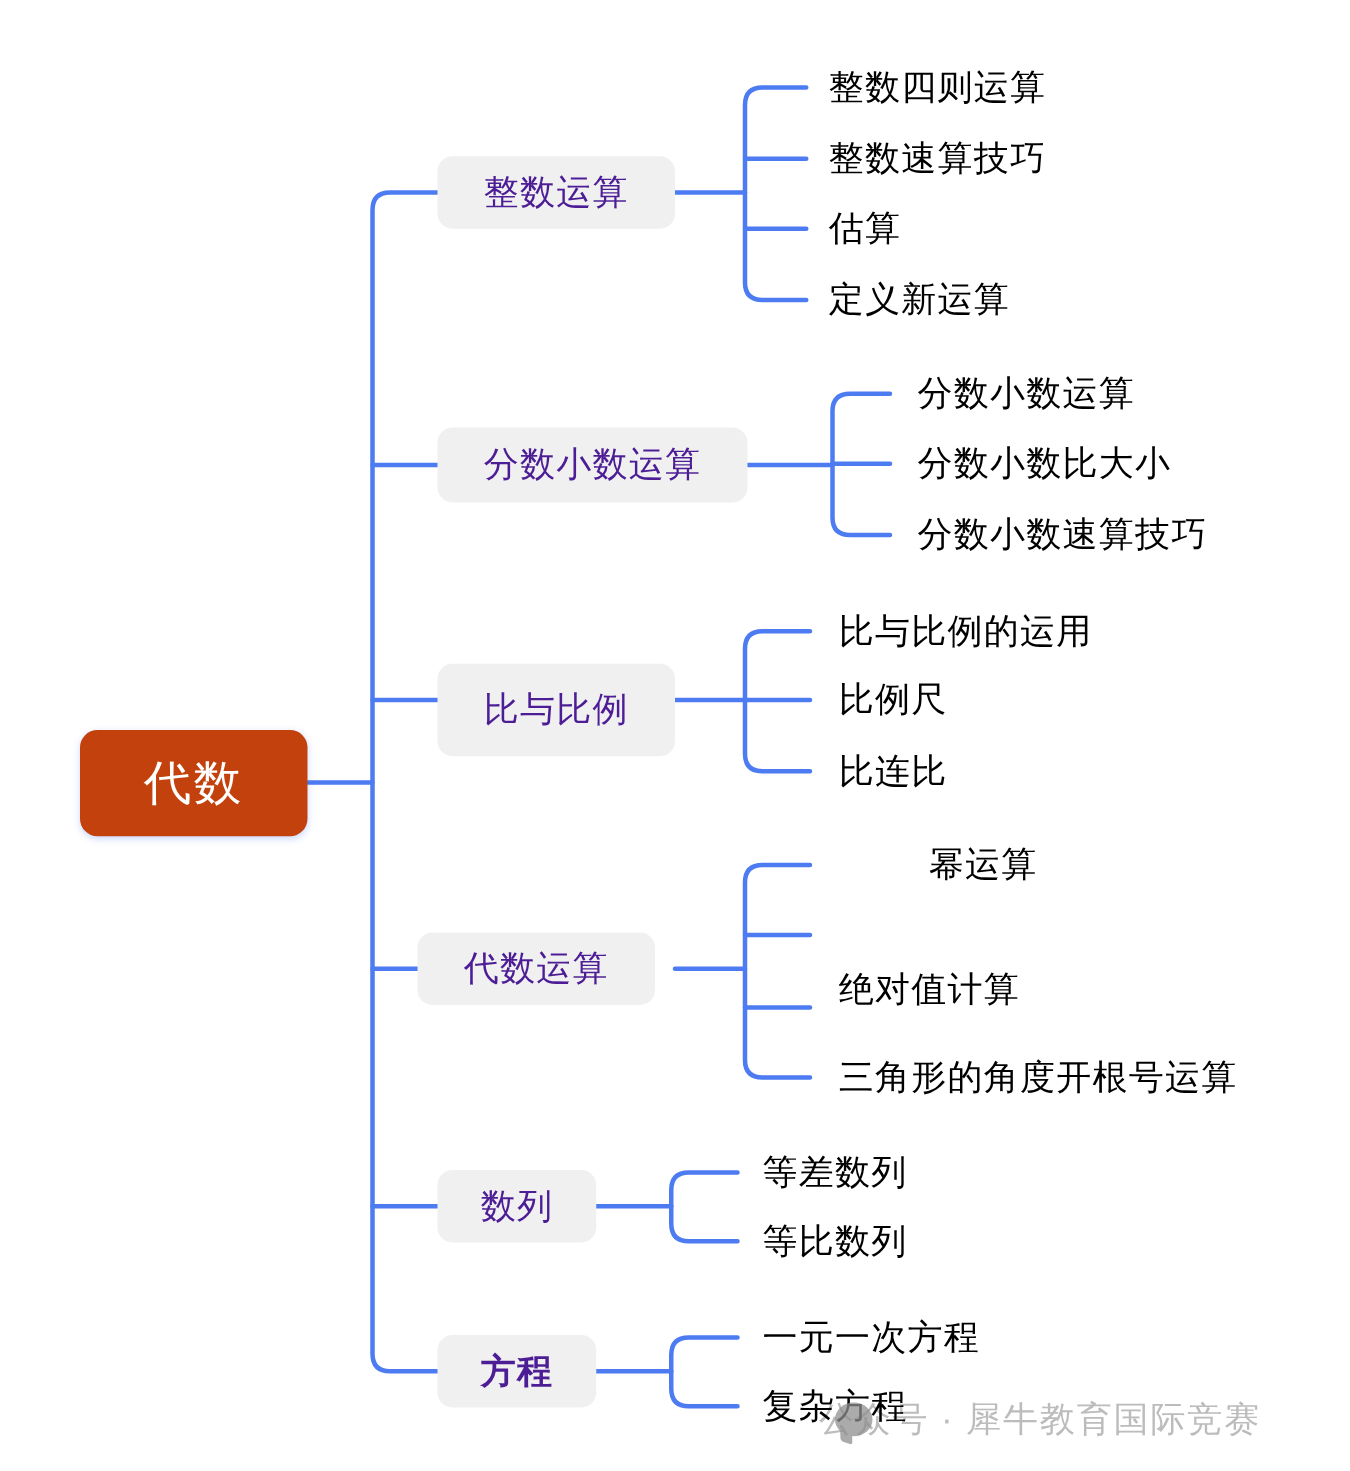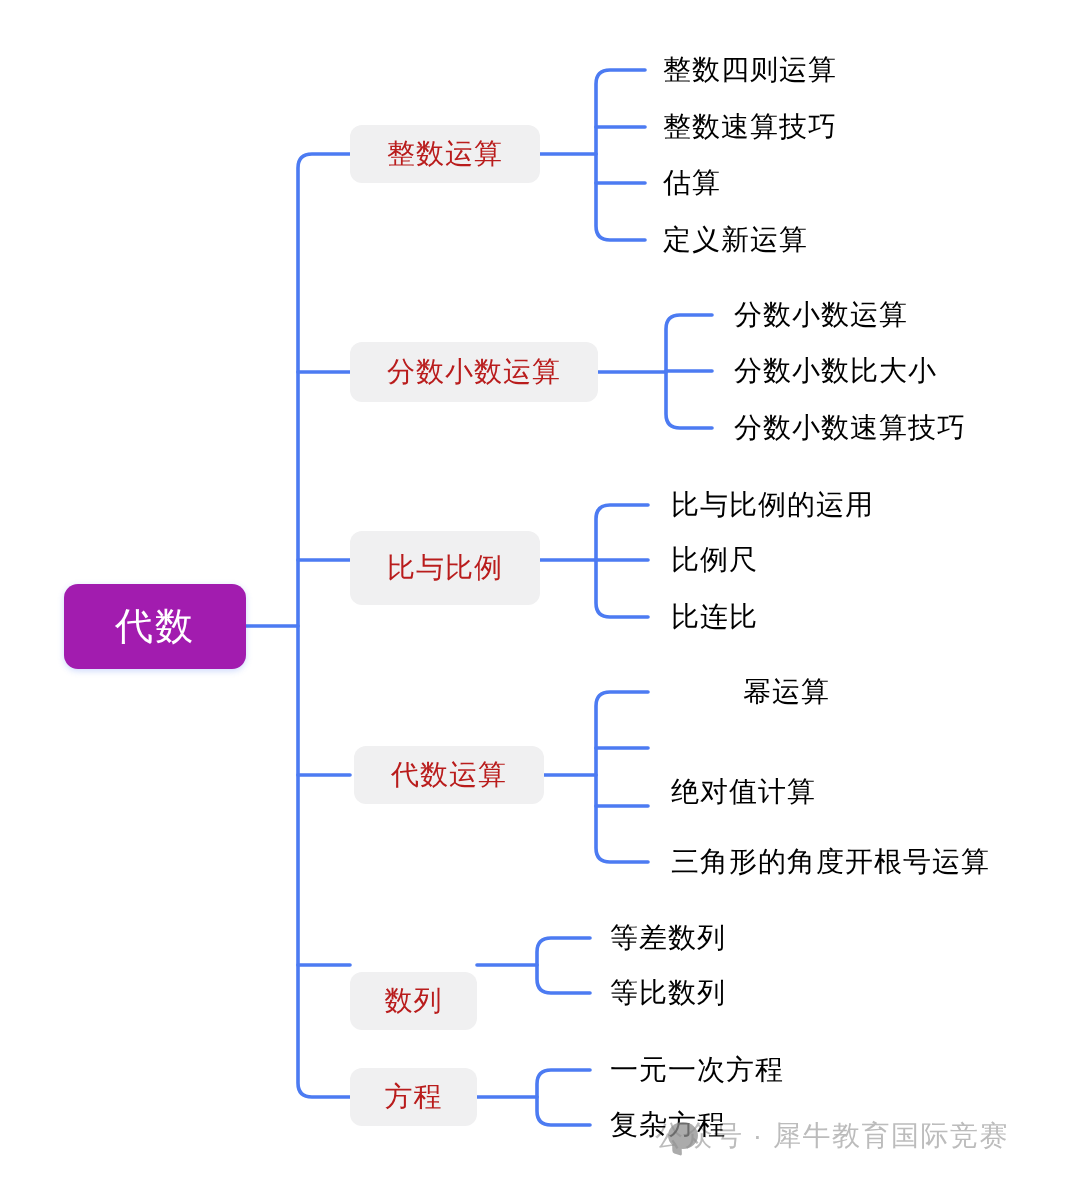--- a/index.html
+++ b/index.html
@@ -3,26 +3,26 @@
 <meta charset="utf-8">
 <style>
   html,body{margin:0;padding:0;background:#fff;}
   #canvas{
     position:relative;width:1080px;height:1177px;background:#ffffff;
     font-family:"Liberation Sans","DejaVu Sans",sans-serif;overflow:hidden;
   }
   #connector-layer{position:absolute;left:0;top:0;z-index:0;}
   .node-box{
     position:absolute;display:flex;align-items:center;justify-content:center;
-    background:#f0f0f1;border-radius:12px;color:#b91c1c;
+    background:#f0f0f1;border-radius:12px;color:#4c1d95;
     font-size:28px;font-weight:500;letter-spacing:1px;z-index:2;cursor:default;
   }
   .root-box{
     position:absolute;display:flex;align-items:center;justify-content:center;
-    background:#a21caf;border-radius:14px;color:#ffffff;
+    background:#c2410c;border-radius:14px;color:#ffffff;
     font-size:38px;font-weight:500;letter-spacing:2px;z-index:2;
     box-shadow:0 2px 6px rgba(61,108,242,.25);
   }
   .leaf{
     position:absolute;transform:translateY(-50%);color:#000000;
     font-size:28px;font-weight:500;letter-spacing:1px;white-space:nowrap;z-index:2;
   }
   .watermark{
     position:absolute;left:655px;top:1117px;color:#bcbcbc;font-size:28px;
     letter-spacing:1.5px;white-space:nowrap;z-index:1;
@@ -72,23 +72,23 @@
 
     <path d="M 477 1097 L 537 1097"></path>
     <path d="M 590 1070 L 551 1070 Q 537 1070 537 1084 L 537 1111 Q 537 1125 551 1125 L 590 1125"></path>
   </svg>
 
   <div class="root-box" style="left:64px;top:584px;width:182px;height:85px;">代数</div>
 
   <div class="node-box" style="left:350px;top:125px;width:190px;height:58px;">整数运算</div>
   <div class="node-box" style="left:350px;top:342px;width:248px;height:60px;">分数小数运算</div>
   <div class="node-box" style="left:350px;top:531px;width:190px;height:74px;">比与比例</div>
-  <div class="node-box" style="left:354px;top:746px;width:190px;height:58px;">代数运算</div>
-  <div class="node-box" style="left:350px;top:972px;width:127px;height:58px;">数列</div>
-  <div class="node-box" style="left:350px;top:1068px;width:127px;height:58px;">方程</div>
+  <div class="node-box" style="left:334px;top:746px;width:190px;height:58px;">代数运算</div>
+  <div class="node-box" style="left:350px;top:936px;width:127px;height:58px;">数列</div>
+  <div class="node-box" style="left:350px;top:1068px;width:127px;height:58px;font-weight:bold;">方程</div>
 
   <div class="leaf" style="left:663px;top:70px;">整数四则运算</div>
   <div class="leaf" style="left:663px;top:127px;">整数速算技巧</div>
   <div class="leaf" style="left:663px;top:183px;text-align:right;">估算</div>
   <div class="leaf" style="left:663px;top:240px;">定义新运算</div>
 
   <div class="leaf" style="left:734px;top:315px;">分数小数运算</div>
   <div class="leaf" style="left:734px;top:371px;">分数小数比大小</div>
   <div class="leaf" style="left:734px;top:428px;">分数小数速算技巧</div>
 

